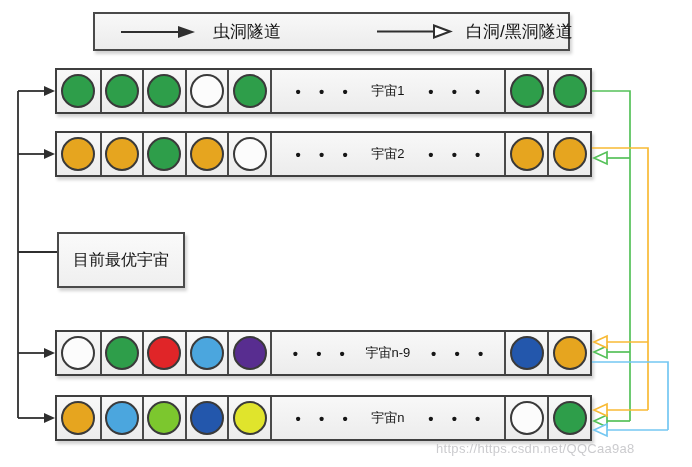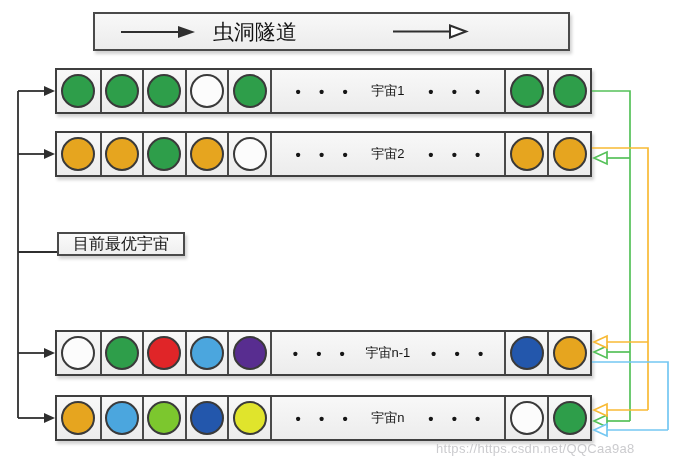--- a/index.html
+++ b/index.html
@@ -6,42 +6,42 @@
   .canvas{
     position:relative;width:692px;height:467px;background:#ffffff;
     font-family:"Liberation Sans","DejaVu Sans",sans-serif;overflow:hidden;
   }
   .legend{
     position:absolute;left:93px;top:12px;width:477px;height:39px;
     border:2px solid #4a4a4a;background:linear-gradient(#f8f8f8,#ececec);
     display:flex;align-items:center;box-sizing:border-box;
     box-shadow:2px 3px 3px rgba(0,0,0,0.18);
   }
-  .legend-label{font-size:21px;color:#111;white-space:nowrap;}
+  .legend-label{font-size:17px;color:#111;white-space:nowrap;}
   .legend svg{flex:0 0 auto;}
   .row{
     position:absolute;left:55px;width:537px;height:46px;display:flex;
     border:2px solid #3f3f3f;background:#f2f2f2;box-sizing:border-box;
     box-shadow:2px 3px 3px rgba(0,0,0,0.18);
   }
   .cell{
     flex:0 0 42.6px;display:flex;align-items:center;justify-content:center;
     background:linear-gradient(#f8f8f8,#ececec);box-sizing:border-box;min-width:0;
   }
   .cell + .cell{border-left:2px solid #4a4a4a;}
   .cell.mid{flex:1 1 auto;justify-content:space-evenly;}
   .cell.rt{flex:0 0 43px;}
   .circle{
     width:34px;height:34px;border-radius:50%;border:2px solid #3a3a3a;
     box-sizing:border-box;
   }
   .dots{font-size:15px;font-weight:bold;letter-spacing:7px;color:#161616;text-indent:7px;}
   .uname{font-size:13px;color:#111;white-space:nowrap;}
   .best{
-    position:absolute;left:57px;top:232px;width:128px;height:24px;
+    position:absolute;left:57px;top:232px;width:128px;height:56px;
     border:2px solid #4a4a4a;background:linear-gradient(#fafafa,#efefef);
     display:flex;align-items:center;justify-content:center;font-size:16px;color:#111;
     box-sizing:border-box;box-shadow:2px 3px 3px rgba(0,0,0,0.18);
   }
   .watermark{
     position:absolute;left:436px;top:441px;font-size:13px;
     color:rgba(185,185,190,0.75);letter-spacing:0.3px;white-space:nowrap;
   }
   #connectors{position:absolute;left:0;top:0;pointer-events:none;}
 </style>
@@ -53,20 +53,21 @@
   <div class="legend">
     <svg width="78" height="16" style="margin-left:24px">
       <line x1="2" y1="8" x2="60" y2="8" stroke-width="2.2" stroke="#2f2f2f"></line>
       <polygon points="76,8 59,2 59,14" fill="#2f2f2f"></polygon>
     </svg>
     <span class="legend-label" style="margin-left:16px">虫洞隧道</span>
     <svg width="78" height="17" style="margin-left:94px">
       <line x1="2" y1="8.5" x2="59" y2="8.5" stroke-width="2.2" stroke="#2f2f2f"></line>
       <polygon points="75,8.5 59,2.5 59,14.5" fill="#ffffff" stroke-width="2" stroke="#2f2f2f"></polygon>
     </svg>
+    <span class="legend-label" style="margin-left:13px">白洞/黑洞隧道</span>
   </div>
 
   <div id="universes">
       <div class="row" style="top: 68px;">
         <div class="cell">
           <div class="circle" style="background: rgb(46, 158, 74);"></div>
         </div>
         <div class="cell">
           <div class="circle" style="background: rgb(46, 158, 74);"></div>
         </div>
@@ -130,21 +131,21 @@
           <div class="circle" style="background: rgb(224, 37, 40);"></div>
         </div>
         <div class="cell">
           <div class="circle" style="background: rgb(75, 166, 222);"></div>
         </div>
         <div class="cell">
           <div class="circle" style="background: rgb(88, 45, 144);"></div>
         </div>
         <div class="cell mid">
           <span class="dots">• • •</span>
-          <span class="uname">宇宙n-1</span>
+          <span class="uname">宇宙n-9</span>
           <span class="dots">• • •</span>
         </div>
         <div class="cell rt">
           <div class="circle" style="background: rgb(35, 87, 172);"></div>
         </div>
         <div class="cell rt">
           <div class="circle" style="background: rgb(230, 165, 31);"></div>
         </div>
       </div>
       <div class="row" style="top: 395px;">

